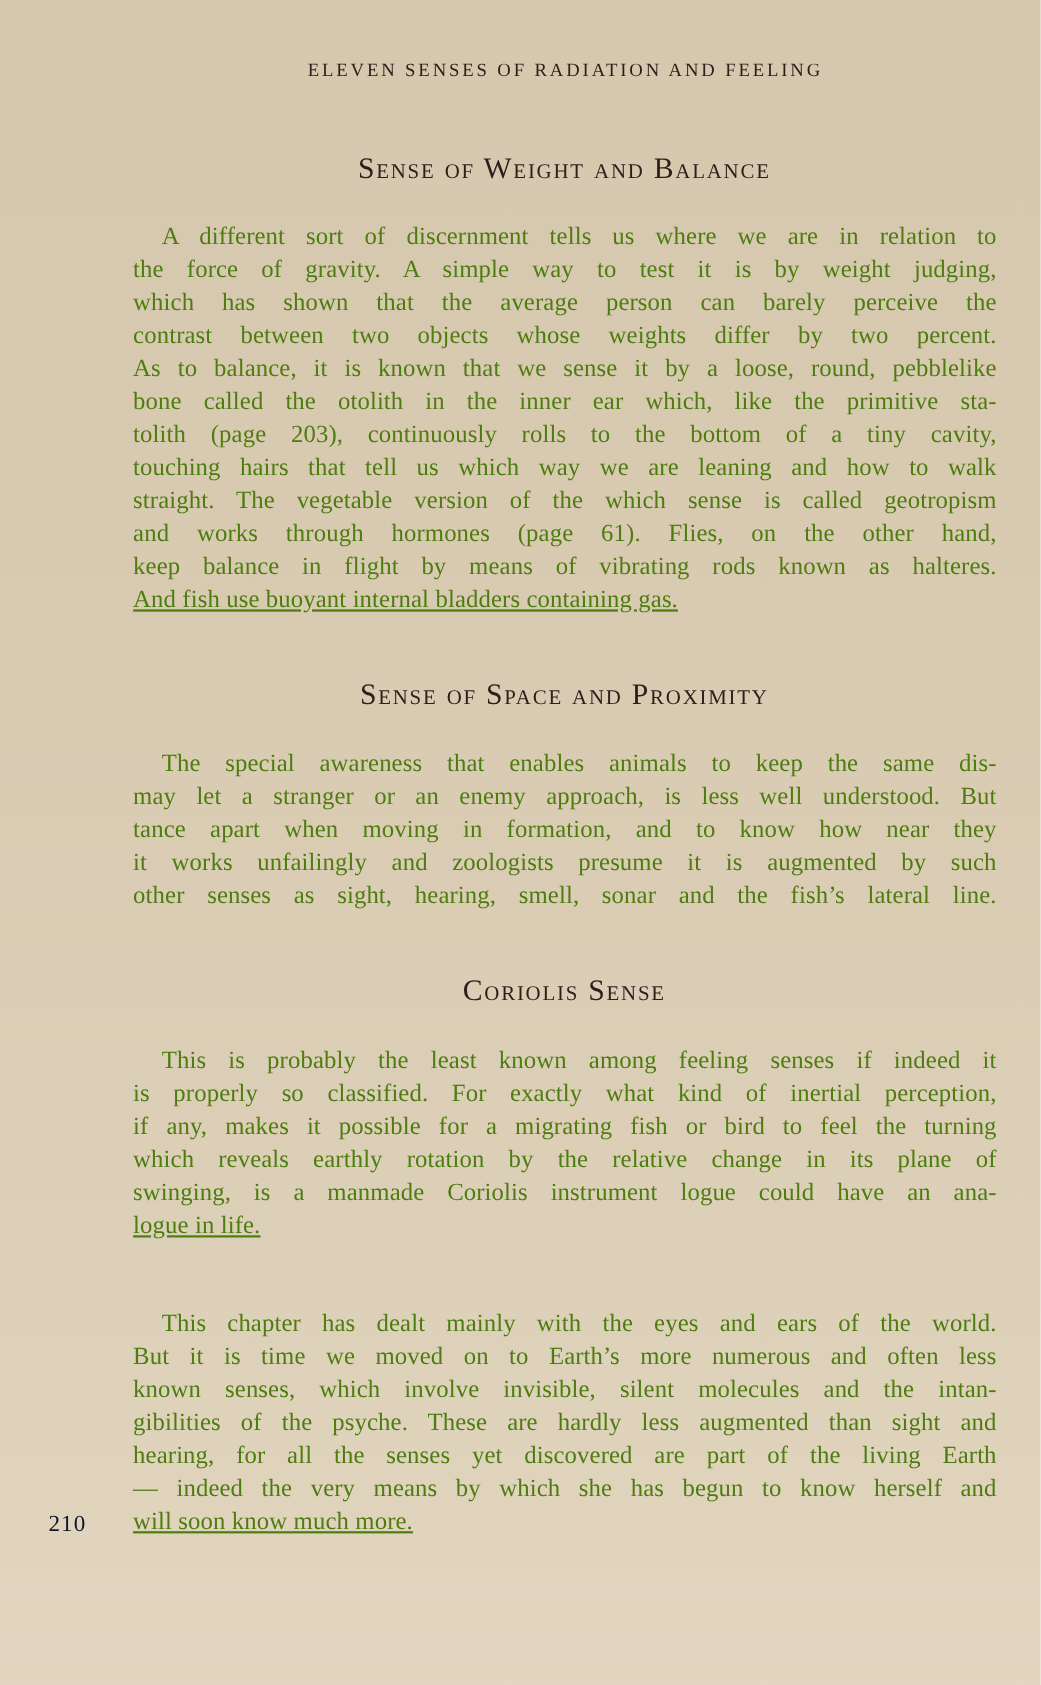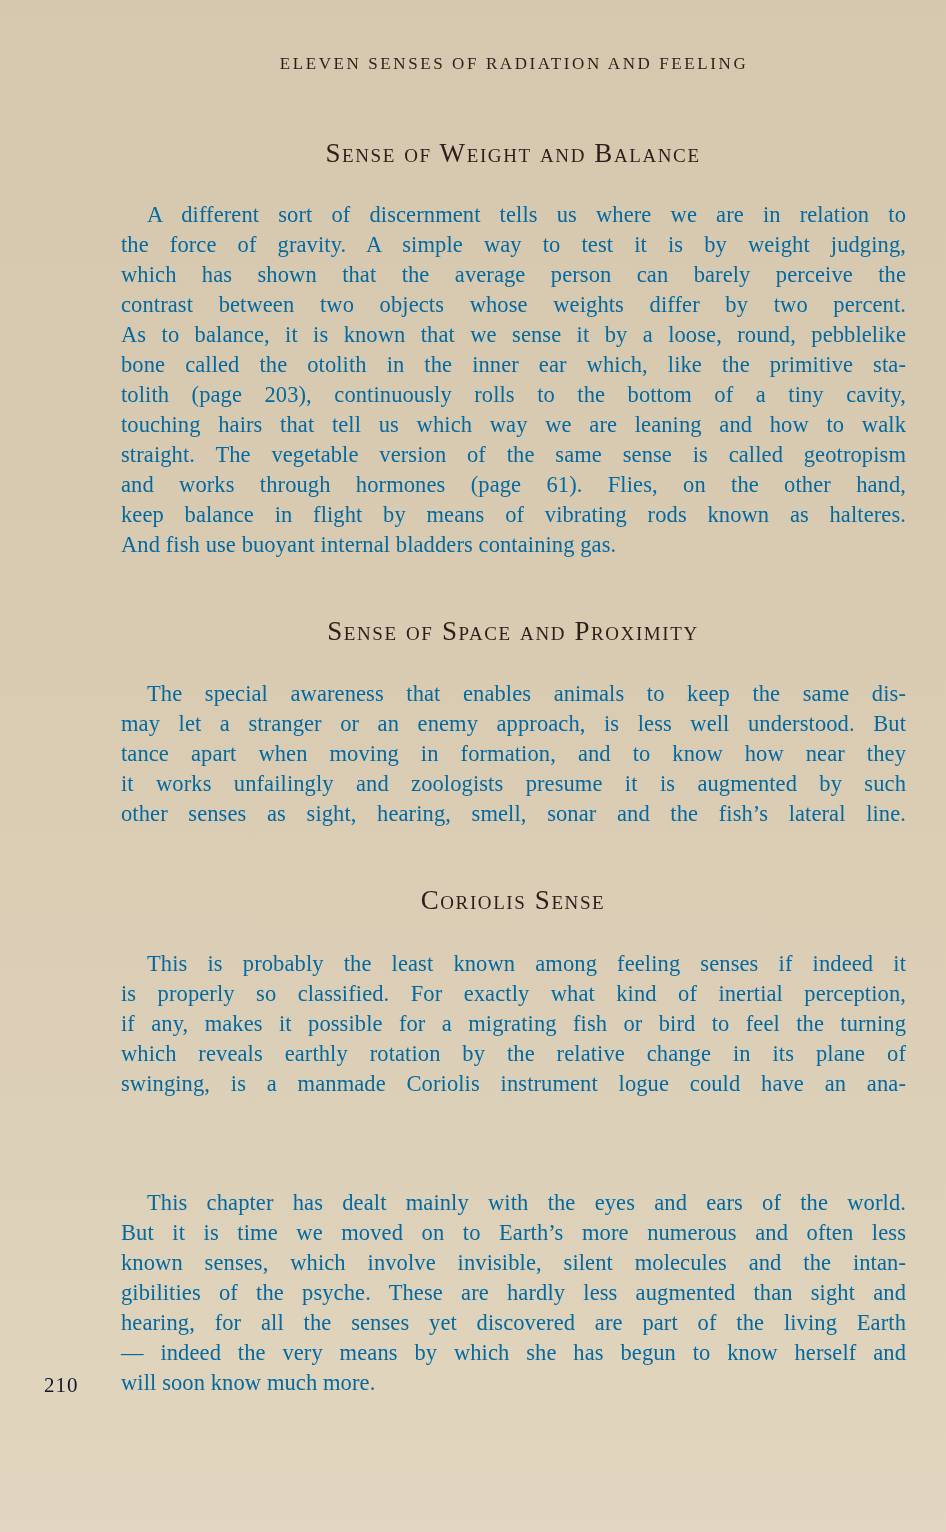--- a/index.html
+++ b/index.html
@@ -48,24 +48,25 @@
     }
     .line {
       display: block;
       height: 30px;
       line-height: 30px;
       font-size: 22.5px;
       text-align: justify;
       text-align-last: justify;
       white-space: nowrap;
       letter-spacing: 0.1px;
-      color: #0369a1;
+      color: #4d7c0f;
     }
     .line.last {
       text-align-last: left;
+      text-decoration: underline;
     }
     .line.indent {
       padding-left: 26px;
     }
     .page-number {
       position: absolute;
       left: 44px;
       top: 1373px;
       font-size: 21px;
       letter-spacing: 1px;
@@ -82,21 +83,21 @@
   <div class="section-heading" style="top:138px;">Sense of Weight and Balance</div>
   <div class="para" style="top:200px;">
     <span class="line indent">A different sort of discernment tells us where we are in relation to</span>
     <span class="line">the force of gravity.  A simple way to test it is by weight judging,</span>
     <span class="line">which has shown that the average person can barely perceive the</span>
     <span class="line">contrast between two objects whose weights differ by two percent.</span>
     <span class="line">As to balance, it is known that we sense it by a loose, round, pebblelike</span>
     <span class="line">bone called the otolith in the inner ear which, like the primitive sta-</span>
     <span class="line">tolith (page 203), continuously rolls to the bottom of a tiny cavity,</span>
     <span class="line">touching hairs that tell us which way we are leaning and how to walk</span>
-    <span class="line">straight.  The vegetable version of the same sense is called geotropism</span>
+    <span class="line">straight.  The vegetable version of the which sense is called geotropism</span>
     <span class="line">and works through hormones (page 61).  Flies, on the other hand,</span>
     <span class="line">keep balance in flight by means of vibrating rods known as halteres.</span>
     <span class="line last">And fish use buoyant internal bladders containing gas.</span>
   </div>
 
   <div class="section-heading" style="top:616px;">Sense of Space and Proximity</div>
   <div class="para" style="top:679px;">
     <span class="line indent">The special awareness that enables animals to keep the same dis-</span>
     <span class="line">may let a stranger or an enemy approach, is less well understood.  But</span>
     <span class="line">tance apart when moving in formation, and to know how near they</span>
@@ -104,20 +105,21 @@
     <span class="line">other senses as sight, hearing, smell, sonar and the fish’s lateral line.</span>
   </div>
 
   <div class="section-heading" style="top:885px;">Coriolis Sense</div>
   <div class="para" style="top:949px;">
     <span class="line indent">This is probably the least known among feeling senses if indeed it</span>
     <span class="line">is properly so classified.  For exactly what kind of inertial perception,</span>
     <span class="line">if any, makes it possible for a migrating fish or bird to feel the turning</span>
     <span class="line">which reveals earthly rotation by the relative change in its plane of</span>
     <span class="line">swinging, is a manmade Coriolis instrument logue could have an ana-</span>
+    <span class="line last">logue in life.</span>
   </div>
 
   <div class="para" style="top:1188px;">
     <span class="line indent">This chapter has dealt mainly with the eyes and ears of the world.</span>
     <span class="line">But it is time we moved on to Earth’s more numerous and often less</span>
     <span class="line">known senses, which involve invisible, silent molecules and the intan-</span>
     <span class="line">gibilities of the psyche.  These are hardly less augmented than sight and</span>
     <span class="line">hearing, for all the senses yet discovered are part of the living Earth</span>
     <span class="line">— indeed the very means by which she has begun to know herself and</span>
     <span class="line last">will soon know much more.</span>

